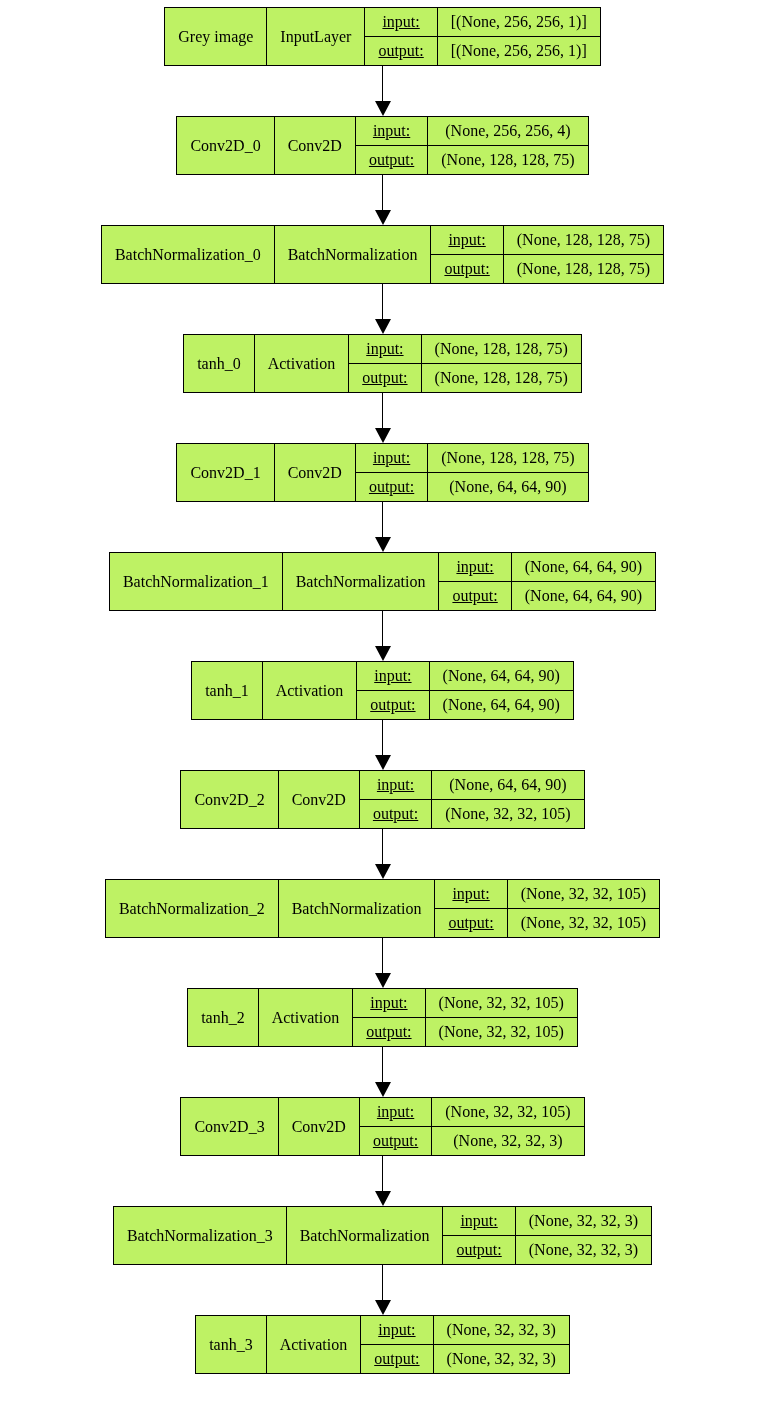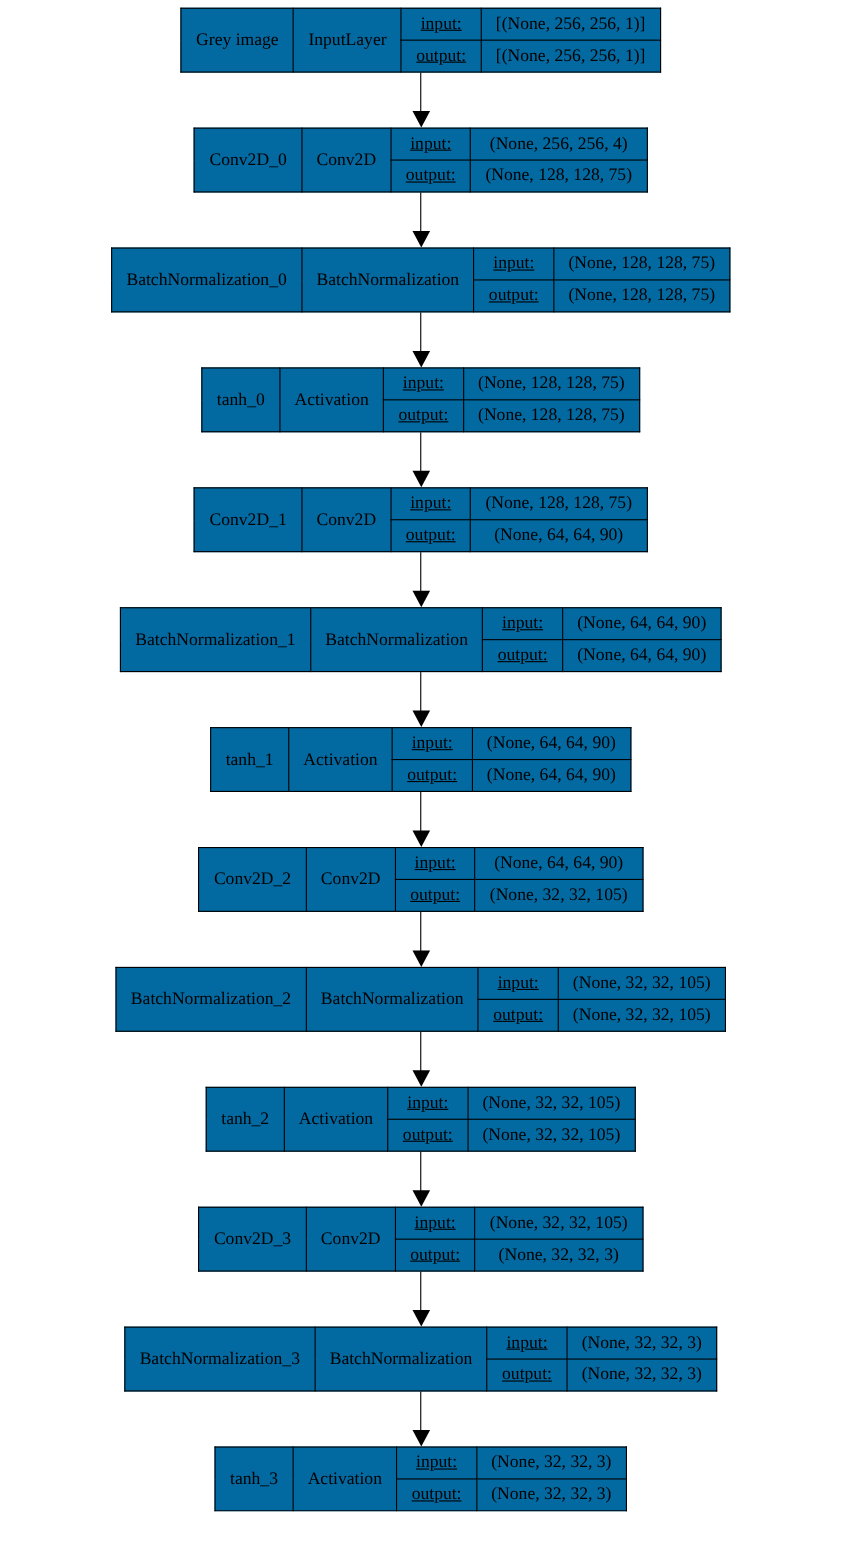--- a/index.html
+++ b/index.html
@@ -12,21 +12,21 @@
   body { font-family: "Liberation Serif", serif; color: #000; }
   #diagram {
     width: 765px;
     display: flex;
     flex-direction: column;
     align-items: center;
     padding-top: 7px;
   }
   table.node {
     border-collapse: collapse;
-    background: #0369a1;
+    background: #bef264;
   }
   table.node td {
     border: 1px solid #000000;
     font-size: 16px;
     line-height: 1.1;
     white-space: nowrap;
     text-align: center;
     vertical-align: middle;
     padding: 0 13px;
   }

